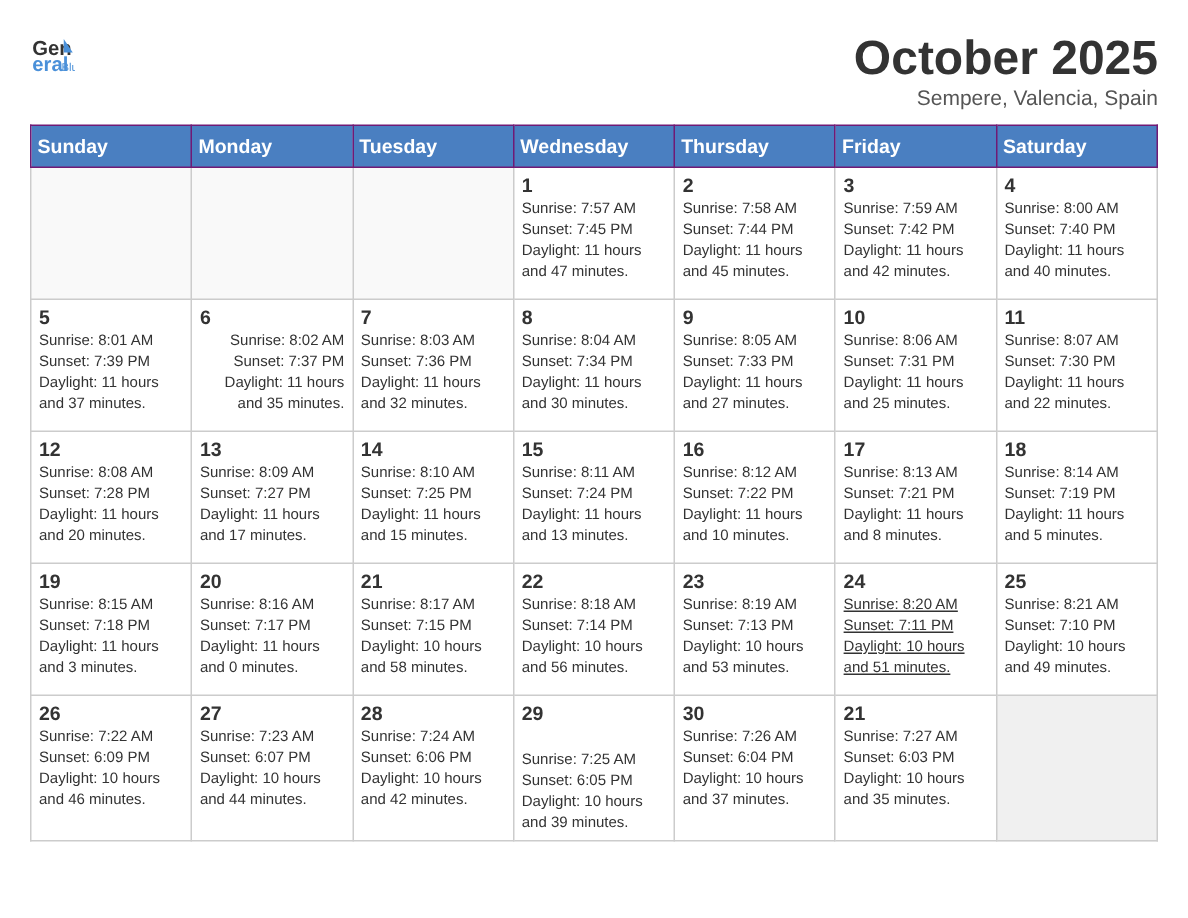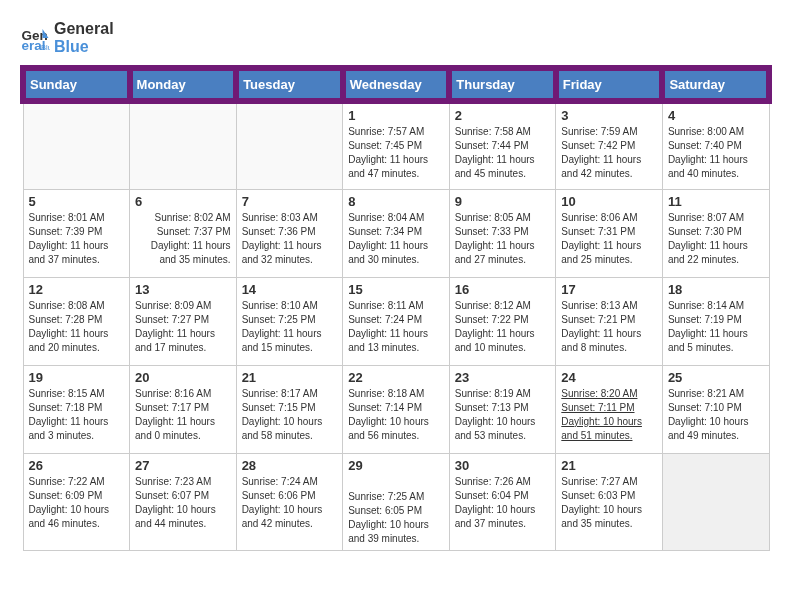--- a/index.html
+++ b/index.html
@@ -42,21 +42,21 @@
       border-collapse: collapse;
       table-layout: fixed;
     }
     th {
       background-color: #4a7fc1;
       color: #fff;
       font-size: 13px;
       font-weight: bold;
       padding: 6px 4px;
       text-align: left;
-      border: 6px solid #701a75;
+      border: 1px solid #701a75;
     }
     td {
       border: 1px solid #ccc;
       vertical-align: top;
       padding: 4px 5px;
       font-size: 10px;
       color: #333;
       height: 88px;
       background: #fff;
     }
@@ -82,24 +82,24 @@
 <body>
 
 <div class="header">
   <div class="logo">
     <svg class="logo-icon" viewBox="0 0 40 40">
       <text x="2" y="22" font-size="18" font-weight="bold" fill="#333">Gen</text>
       <text x="2" y="36" font-size="18" font-weight="bold" fill="#4a90d9">eral</text>
       <polygon points="30,8 38,20 30,20" fill="#4a90d9"></polygon>
       <text x="28" y="36" font-size="10" fill="#4a90d9">Blue</text>
     </svg>
-    <div>
-      <div style="font-size:16px;font-weight:bold;color:#333;line-height:1.1;">General</div>
-      <div style="font-size:16px;font-weight:bold;color:#4a90d9;line-height:1.1;">Blue</div>
-    </div>
+  </div>
+  <div class="title-block">
+    <div class="month-title">October 2025</div>
+    <div class="subtitle">Sempere, Valencia, Spain</div>
   </div>
 </div>
 
 <table>
   <thead>
     <tr>
     <th>Sunday</th>
         <th>Monday</th>
         <th>Tuesday</th>
         <th>Wednesday</th>

